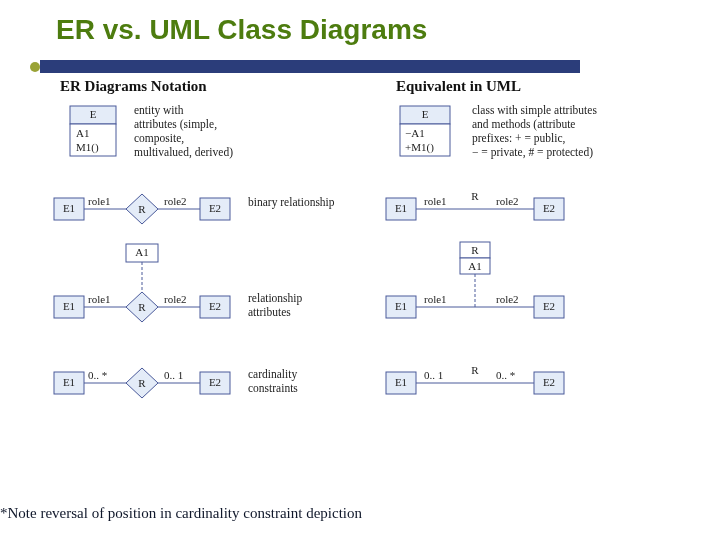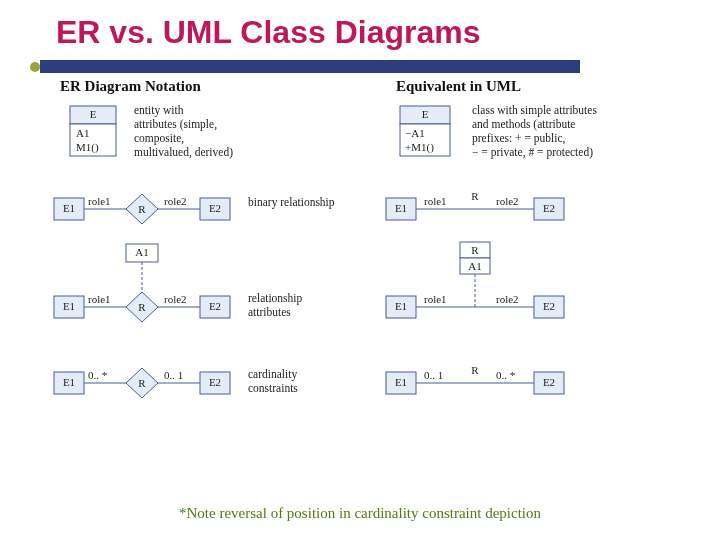--- a/index.html
+++ b/index.html
@@ -6,23 +6,23 @@
   body {
     width: 720px;
     height: 540px;
     background: #fff;
     font-family: Georgia, 'Times New Roman', serif;
     position: relative;
     overflow: hidden;
   }
   .title {
     font-family: Arial, sans-serif;
-    font-size: 32px;
+    font-size: 28px;
     font-weight: bold;
-    color: #be185d;
+    color: #4d7c0f;
     padding: 14px 12px 8px 56px;
   }
   .title-rule {
     position: absolute;
     left: 40px;
     top: 60px;
     width: 540px;
     height: 13px;
     background: #2b3d7a;
   }
@@ -39,24 +39,24 @@
     position: absolute;
     font-weight: bold;
     font-size: 15px;
     color: #111;
   }
   .note {
     position: absolute;
     bottom: 18px;
     left: 0;
     right: 0;
-    text-align: center;
+    text-align: left;
     font-family: 'Times New Roman', serif;
     font-size: 15px;
-    color: #4d7c0f;
+    color: #0f172a;
   }
   svg.diagram {
     position: absolute;
     left: 0;
     top: 82px;
     width: 720px;
     height: 420px;
   }
   .box { fill: #fff; stroke: #4a5a9a; stroke-width: 1; }
   .boxhead { fill: #e4ecf8; stroke: #4a5a9a; stroke-width: 1; }
@@ -67,21 +67,21 @@
   .dash { stroke: #4a5a9a; stroke-width: 1; fill: none; stroke-dasharray: 3 2; }
   .diamond { fill: #e4ecf8; stroke: #4a5a9a; stroke-width: 1; }
 </style>
 </head>
 <body>
 
 <div class="title">ER vs. UML Class Diagrams</div>
 <div class="bullet"></div>
 <div class="title-rule"></div>
 
-<div class="colhead" style="left:60px;top:78px">ER Diagram Notation</div>
+<div class="colhead" style="left:60px;top:78px">ER Diagrams Notation</div>
 <div class="colhead" style="left:396px;top:78px">Equivalent in UML</div>
 
 <svg class="diagram" viewBox="0 0 720 420">
 
   <g>
     <rect class="boxhead" x="70" y="24" width="46" height="18"></rect>
     <rect class="box" x="70" y="42" width="46" height="32"></rect>
     <text class="lbl lbl-c" x="93" y="36">E</text>
     <text class="lbl" x="76" y="55">A1</text>
     <text class="lbl" x="76" y="69">M1()</text>

